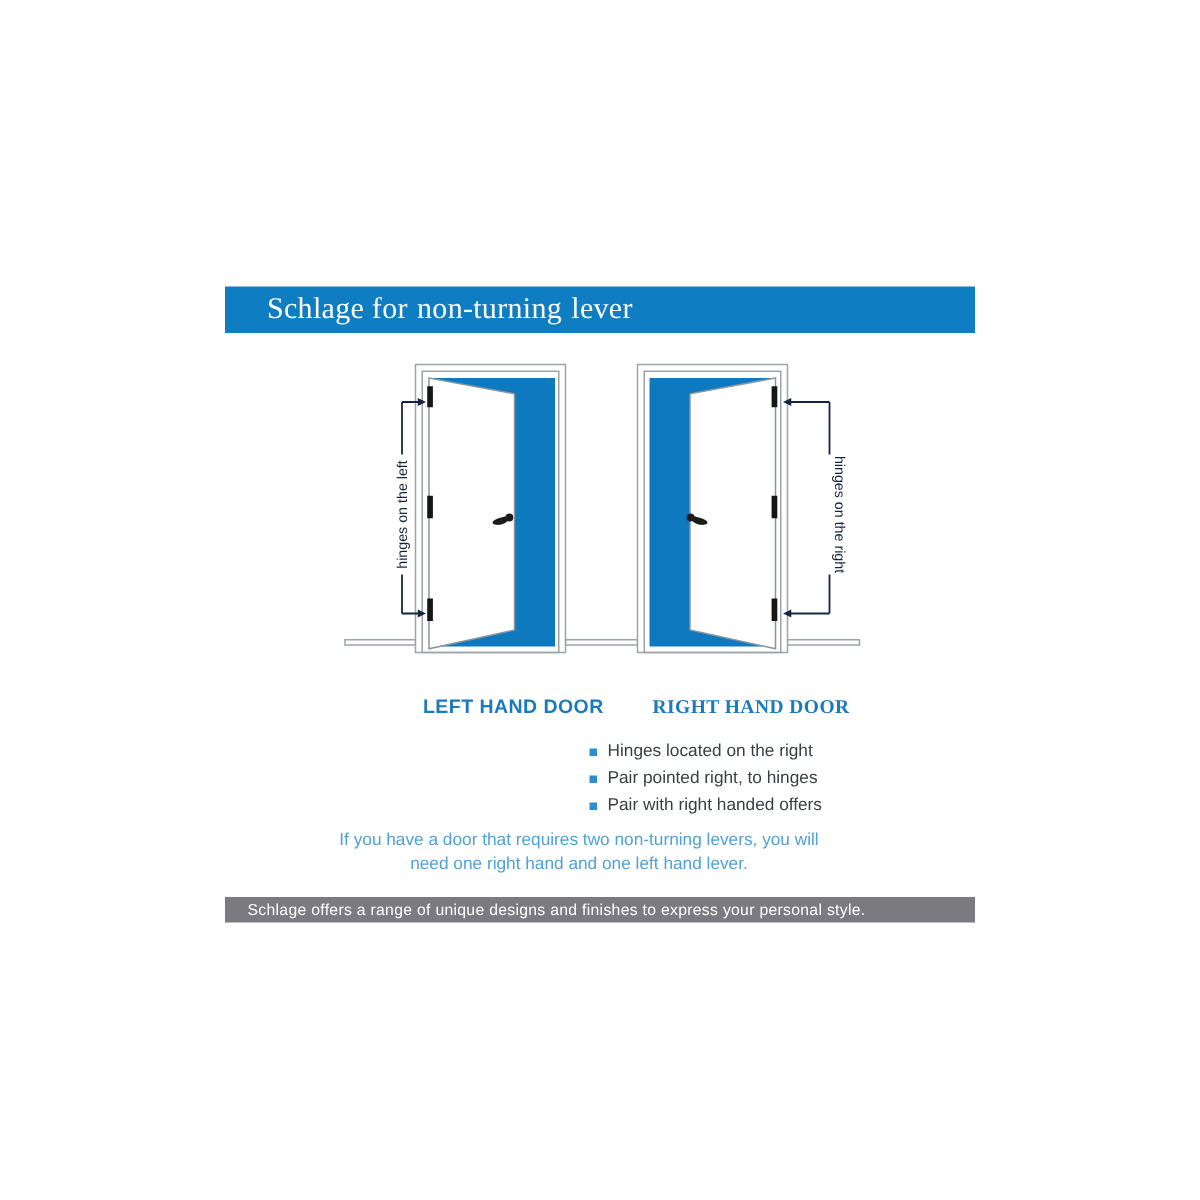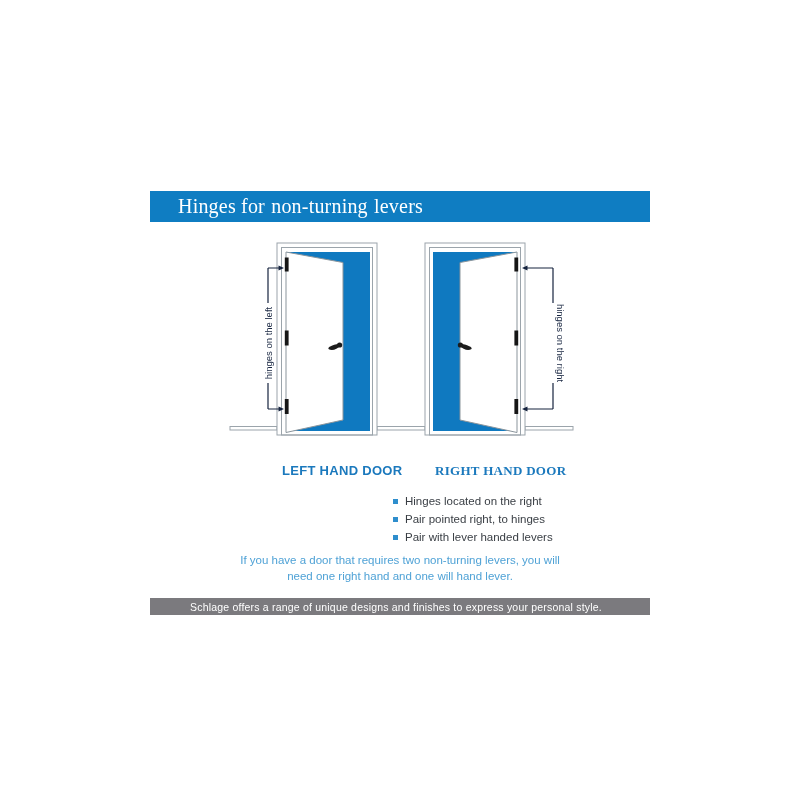--- a/index.html
+++ b/index.html
@@ -12,34 +12,34 @@
   .diagram{position:absolute;left:150px;top:235px;width:500px;height:205px;}
   .col-heading{position:absolute;top:463px;font-size:13px;font-weight:bold;color:#1b79bd;
           letter-spacing:0.3px;white-space:nowrap;margin-left:16px;}
   .heading-left{left:266px;}
   .heading-right{left:419px;font-family:Liberation Serif, serif;}
   .list{position:absolute;top:492px;font-size:11.5px;color:#393e44;}
   .list-left{left:264px;}
   .list-right{left:393px;}
   .li{display:flex;align-items:center;height:18px;white-space:nowrap;}
   .bullet{width:5px;height:5px;background:#2e8ecd;margin-right:7px;flex:0 0 auto;}
-  .note{position:absolute;left:150px;top:552px;width:500px;text-align:center;color:#4fa2d6;
+  .note{position:absolute;left:136px;top:552px;width:500px;text-align:center;color:#4fa2d6;
           font-size:11.5px;line-height:16px;}
   .footer{position:absolute;left:150px;top:598px;width:500px;height:17px;background:#7b7a7e;
-          color:#ffffff;font-size:10.5px;display:flex;align-items:center;padding-left:40px;
+          color:#ffffff;font-size:10.5px;display:flex;align-items:center;padding-left:15px;
           box-sizing:border-box;letter-spacing:0.2px;white-space:nowrap;}
   svg text{font-family:"Liberation Sans",sans-serif;}
 </style>
 </head>
 <body>
 
 <div class="canvas">
 
   <div class="header">
-    <span><span>Hinges for </span><b>non-turning</b><span> levers</span></span>
+    <span><span>Schlage for </span><b>non-turning</b><span> lever</span></span>
   </div>
 
   <svg class="diagram" viewBox="0 0 500 205">
 
     <g stroke="#9ba4ab" stroke-width="1" fill="#ffffff">
       <rect x="80" y="191.5" width="47" height="3.5"></rect>
       <rect x="227" y="191.5" width="48" height="3.5"></rect>
       <rect x="375" y="191.5" width="48" height="3.5"></rect>
     </g>
 
@@ -96,26 +96,26 @@
     <div class="li">
       <span class="bullet"></span>
       <span>Hinges located on the right</span>
     </div>
     <div class="li">
       <span class="bullet"></span>
       <span>Pair pointed right, to hinges</span>
     </div>
     <div class="li">
       <span class="bullet"></span>
-      <span>Pair with lever handed levers</span>
+      <span>Pair with right handed offers</span>
     </div>
   </div>
 
   <div class="note">
     <span>If you have a door that requires two non-turning levers, you will</span><br>
-    <span>need one right hand and one will hand lever.</span>
+    <span>need one right hand and one left hand lever.</span>
   </div>
 
   <div class="footer">
     <span>Schlage offers a range of unique designs and finishes to express your personal style.</span>
   </div>
 
 </div>
 
 </body></html>

